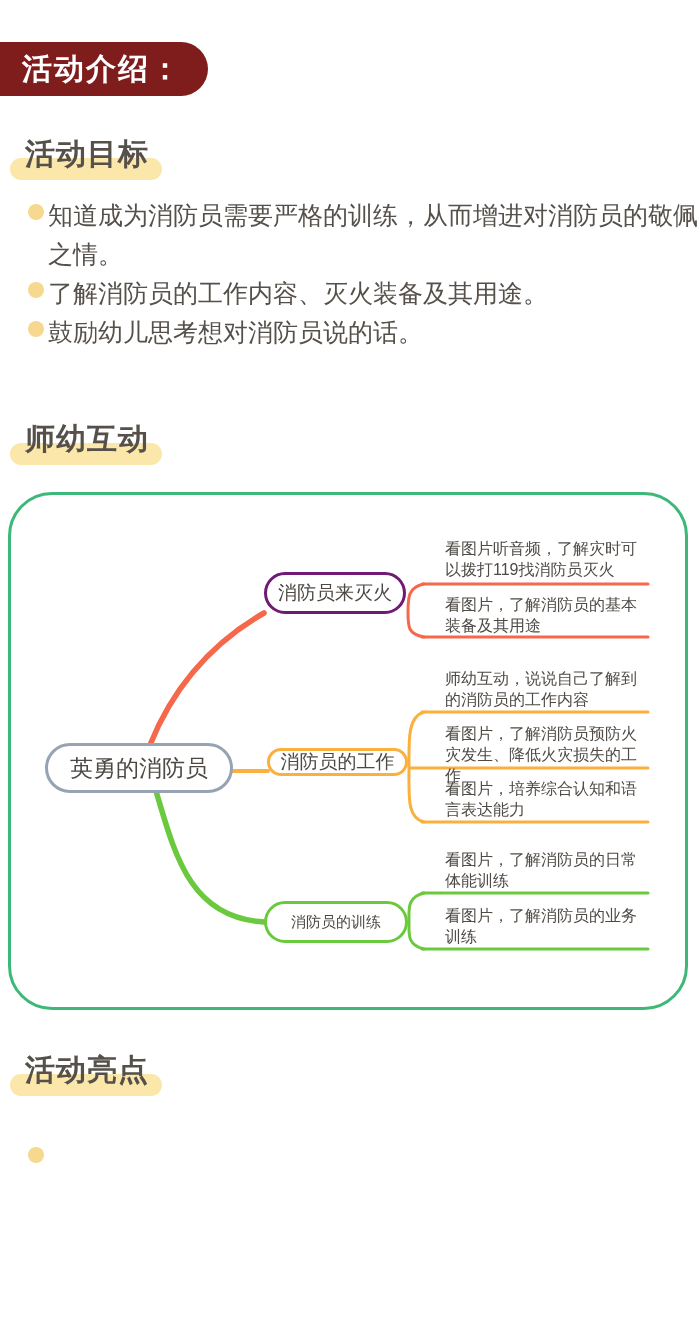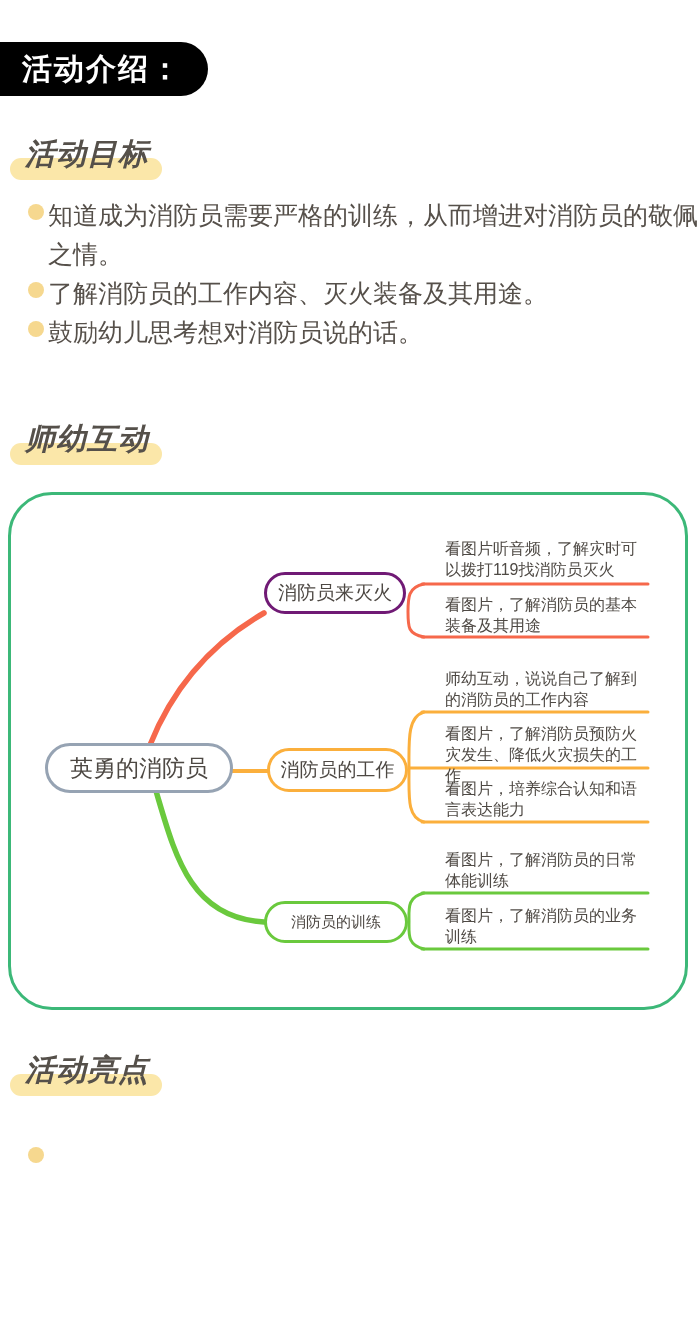--- a/index.html
+++ b/index.html
@@ -5,31 +5,30 @@
   html,body{margin:0;padding:0;}
   body{
     width:700px;height:1326px;position:relative;background:#ffffff;
     font-family:"Liberation Sans","DejaVu Sans",sans-serif;
     overflow:hidden;
   }
 
   
   .badge{
     position:absolute;left:0;top:42px;height:54px;line-height:54px;
-    padding:0 26px 0 22px;background:#000000;color:#ffffff;
+    padding:0 26px 0 22px;background:#7f1d1d;color:#ffffff;
     font-size:30px;font-weight:bold;letter-spacing:2px;
     border-radius:0 27px 27px 0;
   }
 
   
   .heading{
     position:absolute;left:25px;display:inline-block;
     font-size:30px;font-weight:bold;color:#55504A;line-height:36px;
     letter-spacing:1px;
-    font-style:italic;
   }
   .heading .txt{position:relative;z-index:1;}
   .heading .hl{
     position:absolute;left:-15px;bottom:-8px;height:22px;
     width:calc(100% + 28px);background:#FBE7A9;border-radius:11px;z-index:0;
   }
   #h-goals{top:136px;}
   #h-flow{top:421px;}
   #h-high{top:1052px;}
 
@@ -62,21 +61,21 @@
     position:absolute;box-sizing:border-box;background:#ffffff;
     display:flex;align-items:center;justify-content:center;
     color:#4D4843;white-space:nowrap;
   }
   #root-node{
     left:45px;top:743px;width:188px;height:50px;
     border:3px solid #96A3B3;border-radius:25px;font-size:23px;
   }
   #node-r{left:264px;top:572px;width:142px;height:42px;
     border:3px solid #701a75;border-radius:21px;font-size:19px;}
-  #node-y{left:267px;top:748px;width:141px;height:44px;
+  #node-y{left:267px;top:748px;width:141px;height:28px;
     border:3px solid #FBAF3C;border-radius:22px;font-size:19px;}
   #node-g{left:264px;top:901px;width:144px;height:42px;
     border:3px solid #6AC93D;border-radius:21px;font-size:15px;}
 
   
   .sub{
     position:absolute;left:445px;width:205px;
     font-size:16px;line-height:21px;color:#4F4A45;
   }
   #sub-r0{top:538px;} #sub-r1{top:594px;}

